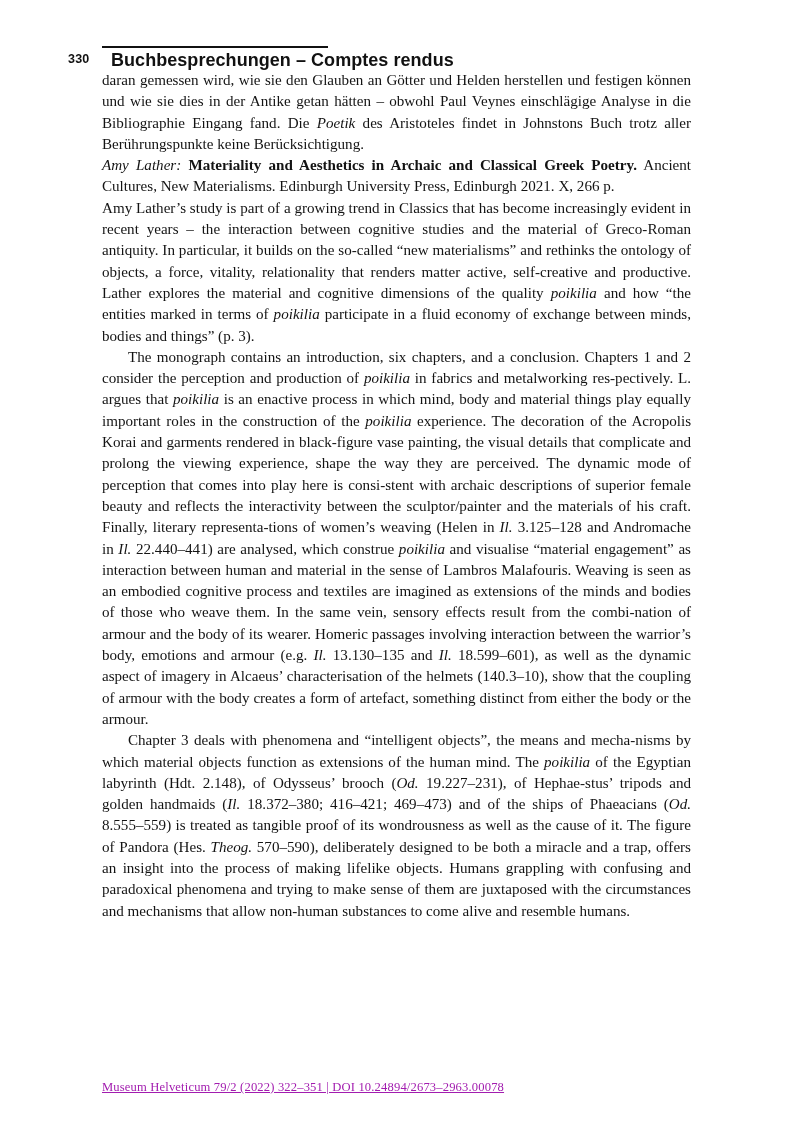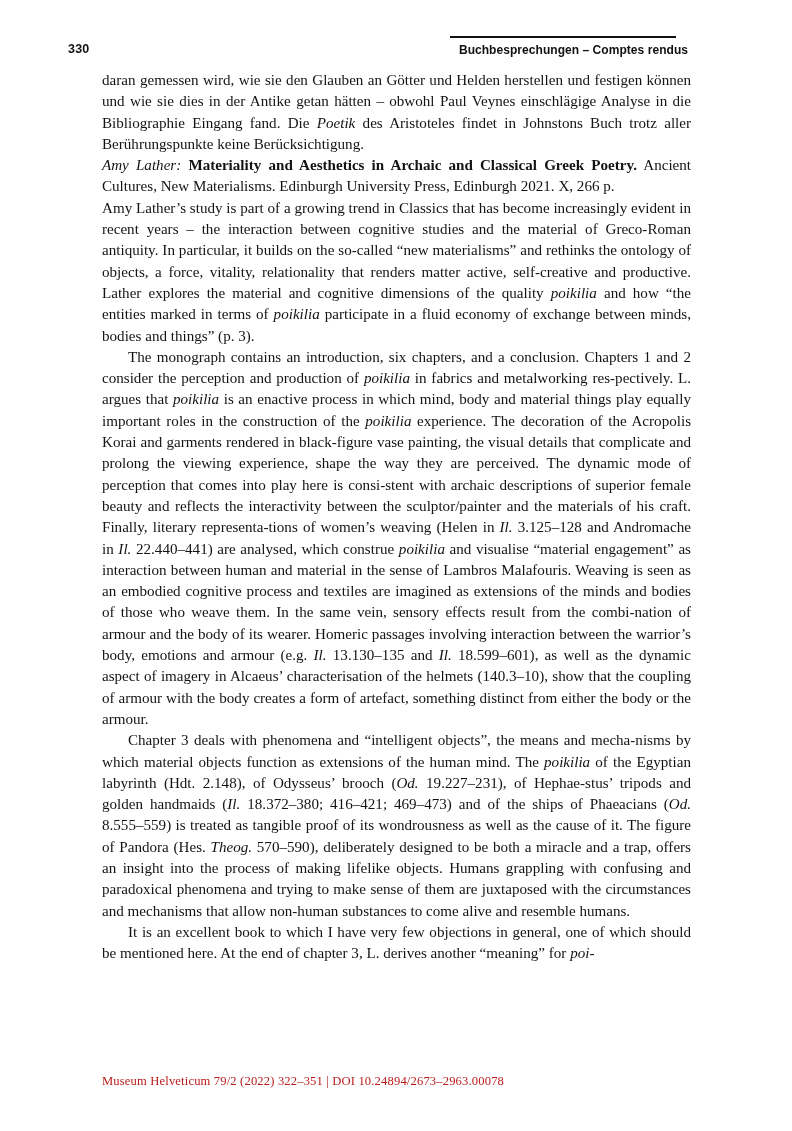--- a/index.html
+++ b/index.html
@@ -20,26 +20,25 @@
     background: #ffffff;
     margin: 0 auto;
     overflow: hidden;
     box-sizing: border-box;
   }
 
   
   .running-head {
     position: absolute;
     left: 68px;
-    top: 36px;
+    top: 46px;
     width: 620px;
     height: 24px;
     display: flex;
     align-items: flex-start;
-    justify-content: space-between;
   }
   .folio {
     font-family: "Liberation Sans", "DejaVu Sans", sans-serif;
     font-weight: bold;
     font-size: 12.5px;
     line-height: 15px;
     letter-spacing: 0.2px;
     color: #111;
     width: 34px;
     padding-top: 6px;
@@ -52,21 +51,21 @@
     position: absolute;
     left: 0;
     top: 0;
     width: 226px;
     height: 2.4px;
     background: #111;
   }
   .head-title {
     font-family: "Liberation Sans", "DejaVu Sans", sans-serif;
     font-weight: bold;
-    font-size: 12px;
+    font-size: 18px;
     line-height: 16px;
     letter-spacing: 0.05px;
     color: #111;
     white-space: nowrap;
     padding-left: 9px;
   }
 
   
   .column {
     position: absolute;
@@ -102,26 +101,27 @@
   }
   .entry-head .author { font-style: italic; }
   .entry-head .booktitle { font-weight: bold; }
 
   i, .it { font-style: italic; }
 
   
   .footer {
     position: absolute;
     left: 102px;
-    bottom: 42px;
+    bottom: 36px;
     width: 600px;
     font-size: 12.6px;
     line-height: 16px;
-    color: #b91c1c;
+    color: #a21caf;
     letter-spacing: 0.15px;
+    text-decoration: underline;
   }
 </style>
 </head>
 <body>
 
 <div class="page">
 
   <div class="running-head">
     <div class="folio">330</div>
     <div class="head-block">
@@ -134,20 +134,19 @@
 
     <p class="flush"><span>daran gemessen wird, wie sie den Glauben an Götter und Helden herstellen und festigen können und wie sie dies in der Antike getan hätten – obwohl Paul Veynes einschlägige Analyse in die Bibliographie Eingang fand. Die </span><i>Poetik</i><span> des Aristoteles findet in Johnstons Buch trotz aller Berührungspunkte keine Berücksichtigung.</span></p>
 
 
     <p class="entry-head"><span class="author">Amy Lather:</span> <span class="booktitle">Materiality and Aesthetics in Archaic and Classical Greek Poetry.</span> <span>Ancient Cultures, New Materialisms. Edinburgh University Press, Edinburgh 2021. X, 266 p.</span></p>
 
     <div id="review-body">
         <p class="flush"><span>Amy Lather’s study is part of a growing trend in Classics that has become increasingly evident in recent years – the interaction between cognitive studies and the material of Greco-Roman antiquity. In particular, it builds on the so-called “new materialisms” and rethinks the ontology of objects, a force, vitality, relationality that renders matter active, self-creative and productive. Lather explores the material and cognitive dimensions of the quality </span><i>poikilia</i><span> and how “the entities marked in terms of </span><i>poikilia</i><span> participate in a fluid economy of exchange between minds, bodies and things” (p. 3).</span></p>
         <p class="indent"><span>The monograph contains an introduction, six chapters, and a conclusion. Chapters 1 and 2 consider the perception and production of </span><i>poikilia</i><span> in fabrics and metalworking res-pectively. L. argues that </span><i>poikilia</i><span> is an enactive process in which mind, body and material things play equally important roles in the construction of the </span><i>poikilia</i><span> experience. The decoration of the Acropolis Korai and garments rendered in black-figure vase painting, the visual details that complicate and prolong the viewing experience, shape the way they are perceived. The dynamic mode of perception that comes into play here is consi-stent with archaic descriptions of superior female beauty and reflects the interactivity between the sculptor/painter and the materials of his craft. Finally, literary representa-tions of women’s weaving (Helen in </span><i>Il.</i><span> 3.125–128 and Andromache in </span><i>Il.</i><span> 22.440–441) are analysed, which construe </span><i>poikilia</i><span> and visualise “material engagement” as interaction between human and material in the sense of Lambros Malafouris. Weaving is seen as an embodied cognitive process and textiles are imagined as extensions of the minds and bodies of those who weave them. In the same vein, sensory effects result from the combi-nation of armour and the body of its wearer. Homeric passages involving interaction between the warrior’s body, emotions and armour (e.g. </span><i>Il.</i><span> 13.130–135 and </span><i>Il.</i><span> 18.599–601), as well as the dynamic aspect of imagery in Alcaeus’ characterisation of the helmets (140.3–10), show that the coupling of armour with the body creates a form of artefact, something distinct from either the body or the armour.</span></p>
         <p class="indent"><span>Chapter 3 deals with phenomena and “intelligent objects”, the means and mecha-nisms by which material objects function as extensions of the human mind. The </span><i>poikilia</i><span> of the Egyptian labyrinth (Hdt. 2.148), of Odysseus’ brooch (</span><i>Od.</i><span> 19.227–231), of Hephae-stus’ tripods and golden handmaids (</span><i>Il.</i><span> 18.372–380; 416–421; 469–473) and of the ships of Phaeacians (</span><i>Od.</i><span> 8.555–559) is treated as tangible proof of its wondrousness as well as the cause of it. The figure of Pandora (Hes. </span><i>Theog.</i><span> 570–590), deliberately designed to be both a miracle and a trap, offers an insight into the process of making lifelike objects. Humans grappling with confusing and paradoxical phenomena and trying to make sense of them are juxtaposed with the circumstances and mechanisms that allow non-human substances to come alive and resemble humans.</span></p>
-        <p class="indent"><span>It is an excellent book to which I have very few objections in general, one of which should be mentioned here. At the end of chapter 3, L. derives another “meaning” for </span><i>poi-</i></p>
       </div>
 
   </div>
 
   <div class="footer">Museum Helveticum 79/2 (2022) 322–351 | DOI 10.24894/2673–2963.00078</div>
 
 </div>
 
 </body></html>

